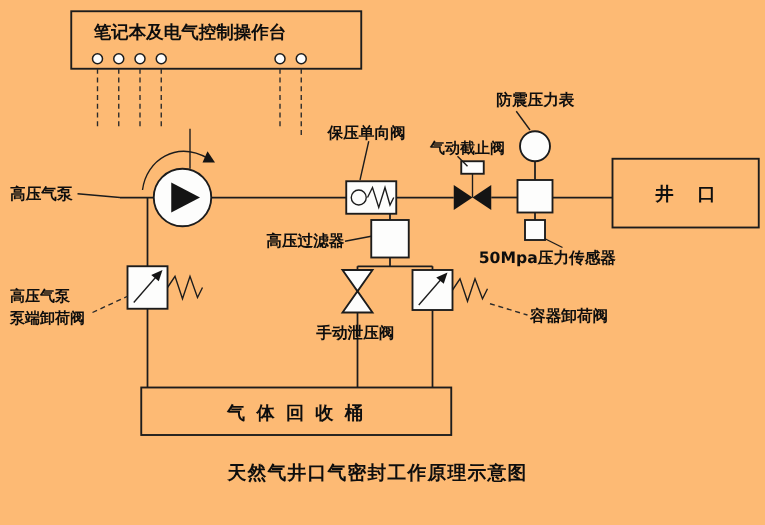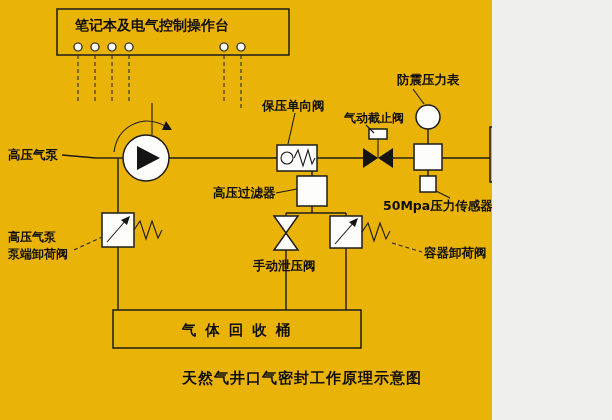--- a/index.html
+++ b/index.html
@@ -1,18 +1,18 @@
 <!DOCTYPE html>
 <html><head>
 <meta charset="utf-8">
 <style>
   * { margin:0; padding:0; box-sizing:border-box; }
   html, body { width:612px; height:420px; }
   body { font-family:"DejaVu Sans", sans-serif; background:#efefed; }
-  .stage { position:relative; width:492px; height:420px; background:#eab308; overflow:hidden; }
+  .stage { position:relative; width:612px; height:420px; background:#fdba74; overflow:hidden; }
   svg { display:block; }
 
   .ln    { stroke:#1c1c1c; stroke-width:1.4; fill:none; }
   .thin  { stroke:#1c1c1c; stroke-width:1.1; fill:none; }
   .dash  { stroke:#2a2a2a; stroke-width:1.1; fill:none; stroke-dasharray:4 3; }
   .box   { fill:none; stroke:#1c1c1c; stroke-width:1.5; }
   .boxw  { fill:#fdfdfc; stroke:#1c1c1c; stroke-width:1.5; }
   .fillb { fill:#141414; stroke:none; }
   .port  { fill:#fdfdfc; stroke:#1c1c1c; stroke-width:1.2; }
 

